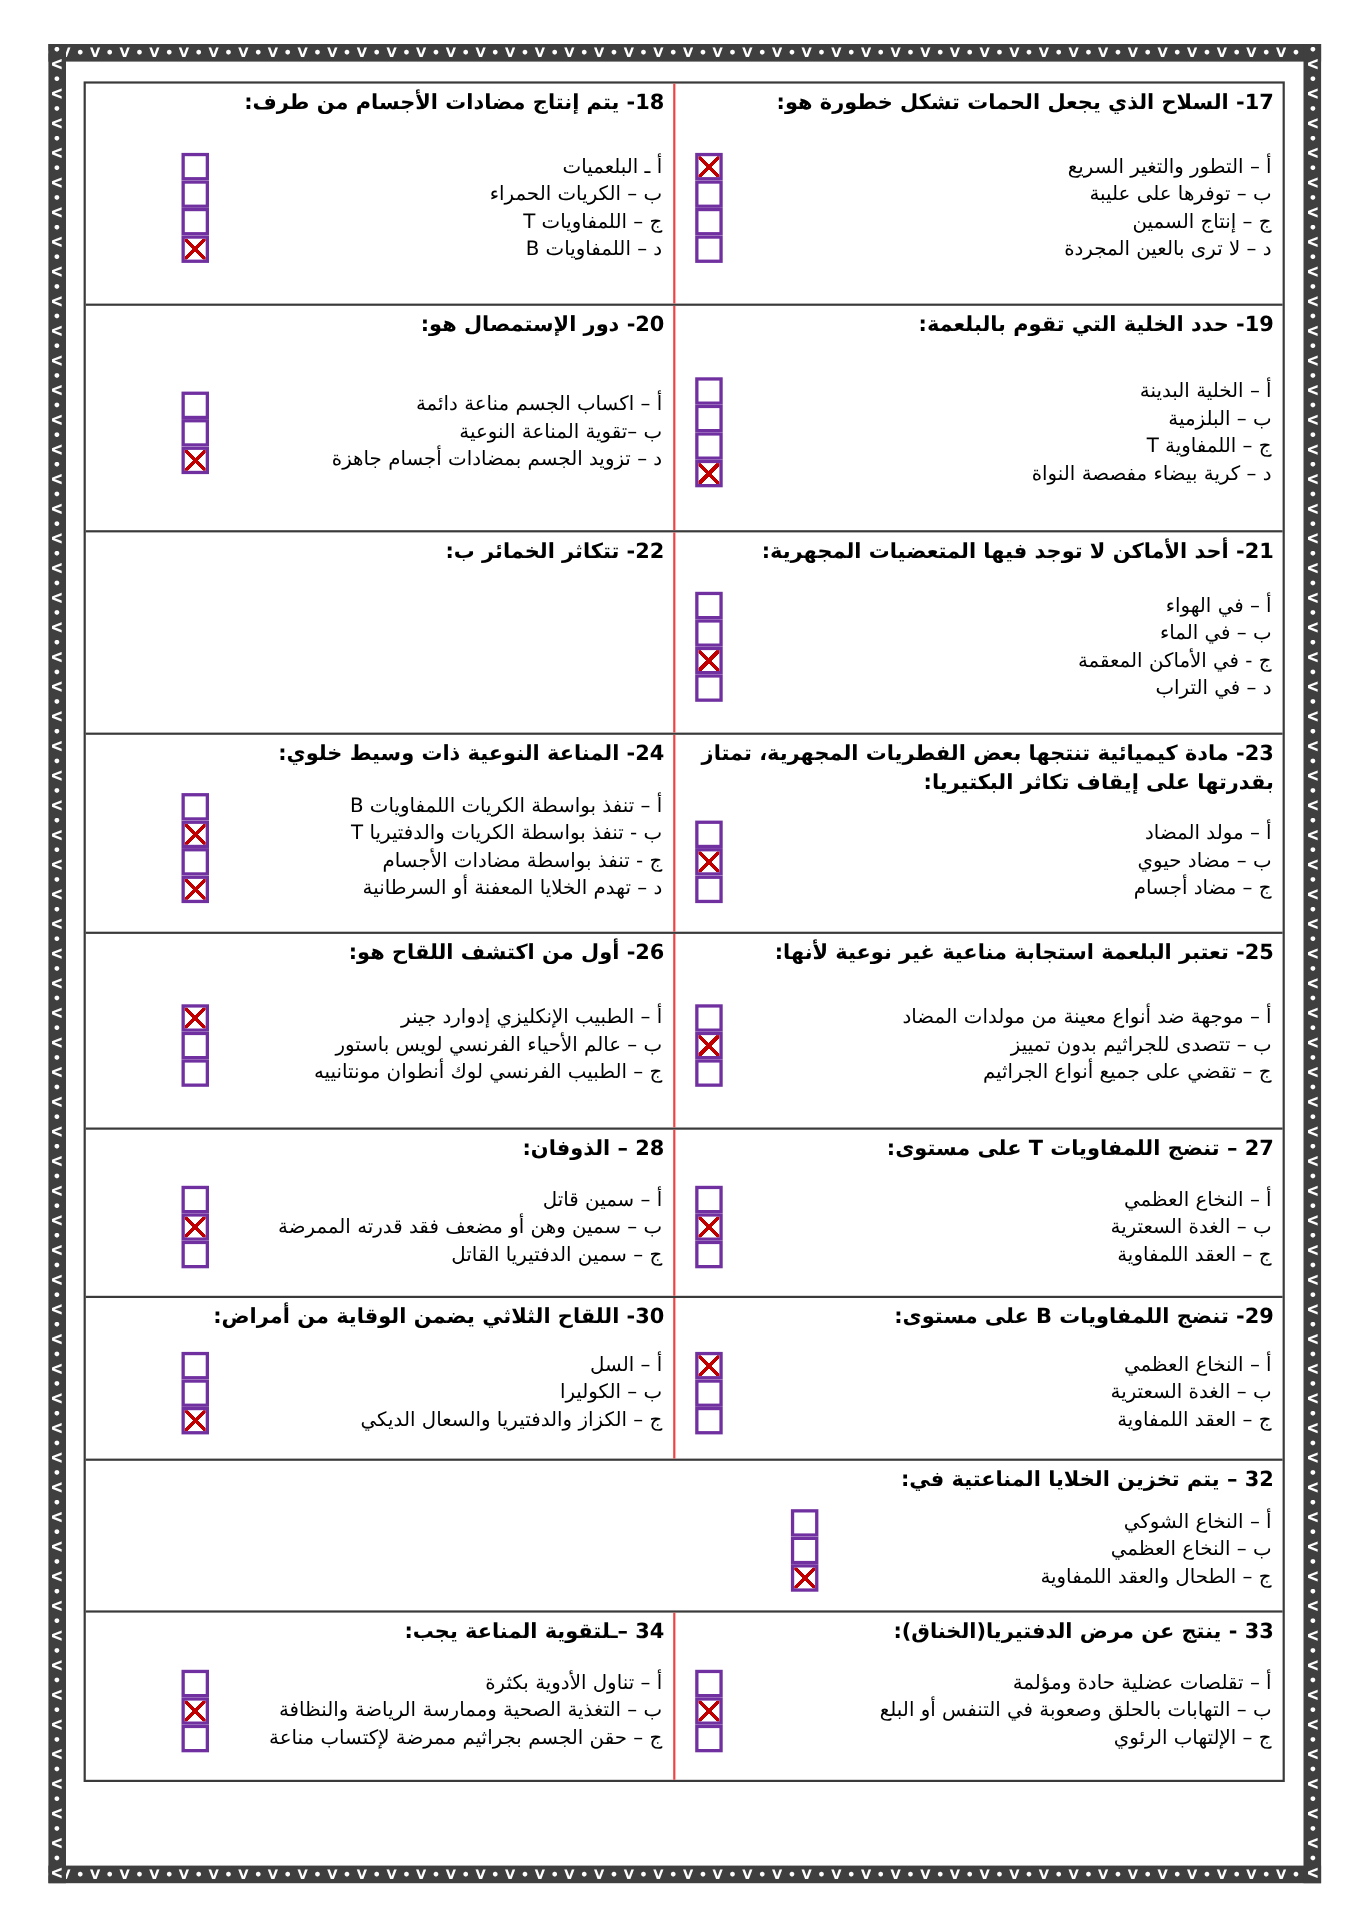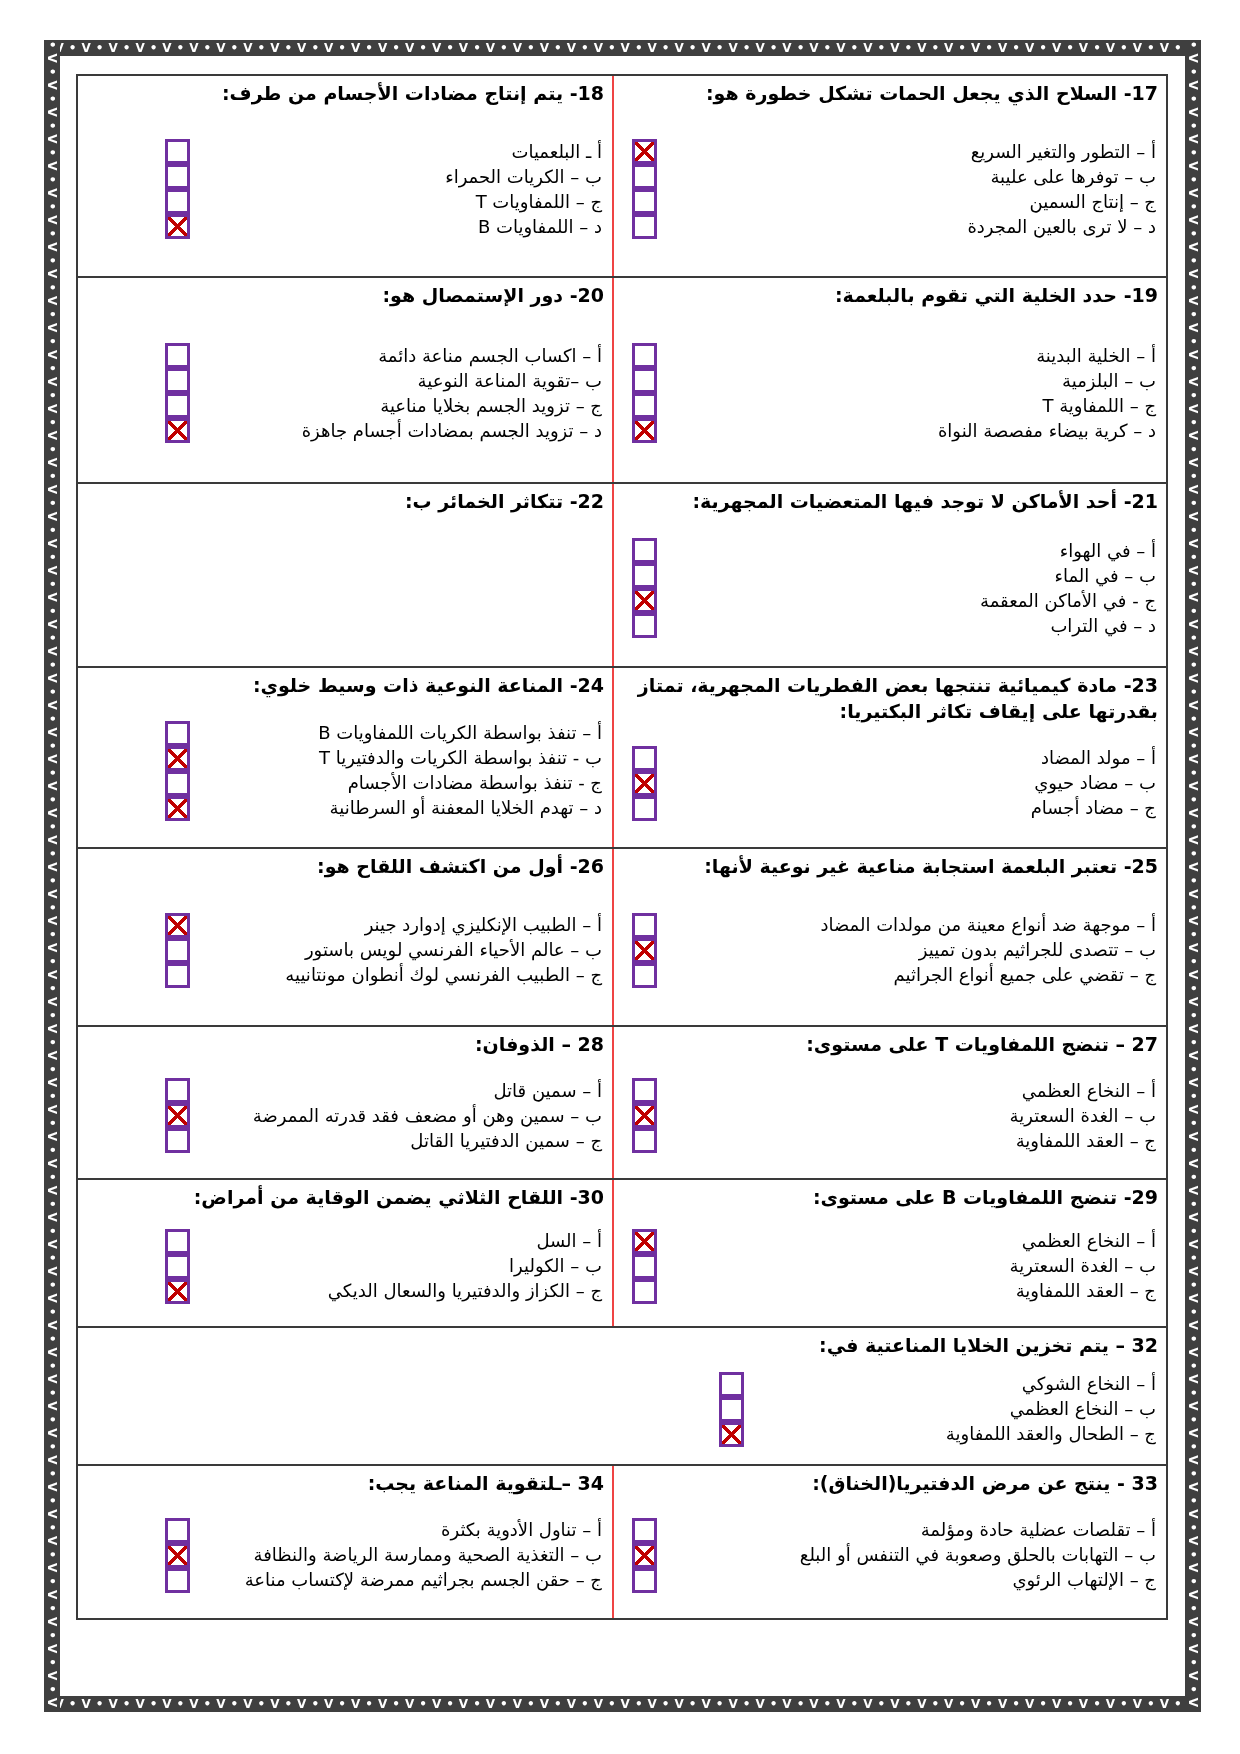--- a/index.html
+++ b/index.html
@@ -132,24 +132,20 @@
       <div class="q-options">
           <div class="opt">
             <span class="opt-label">أ – اكساب الجسم مناعة دائمة</span>
             <span class="checkbox"></span>
           </div>
           <div class="opt">
             <span class="opt-label">ب –تقوية المناعة النوعية</span>
             <span class="checkbox"></span>
           </div>
           <div class="opt">
-            <span class="opt-label">ج – تزويد الجسم بخلايا مناعية</span>
-            <span class="checkbox"></span>
-          </div>
-          <div class="opt">
             <span class="opt-label">د – تزويد الجسم بمضادات أجسام جاهزة</span>
             <span class="checkbox checked"></span>
           </div>
         </div>
     </div>
   </div>
 
   <div class="trow r3">
     <div class="cell first">
       <div class="q-title">21- أحد الأماكن لا توجد فيها المتعضيات المجهرية:</div>

